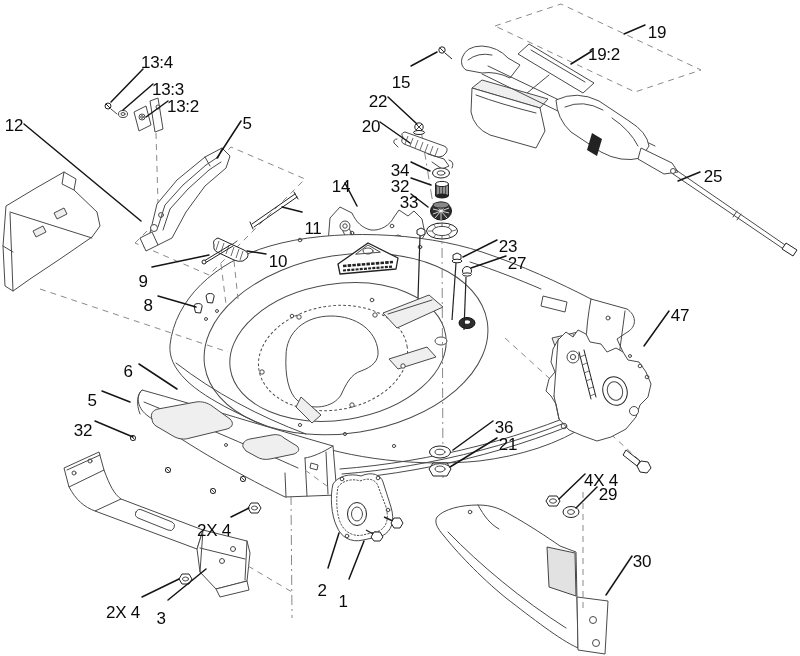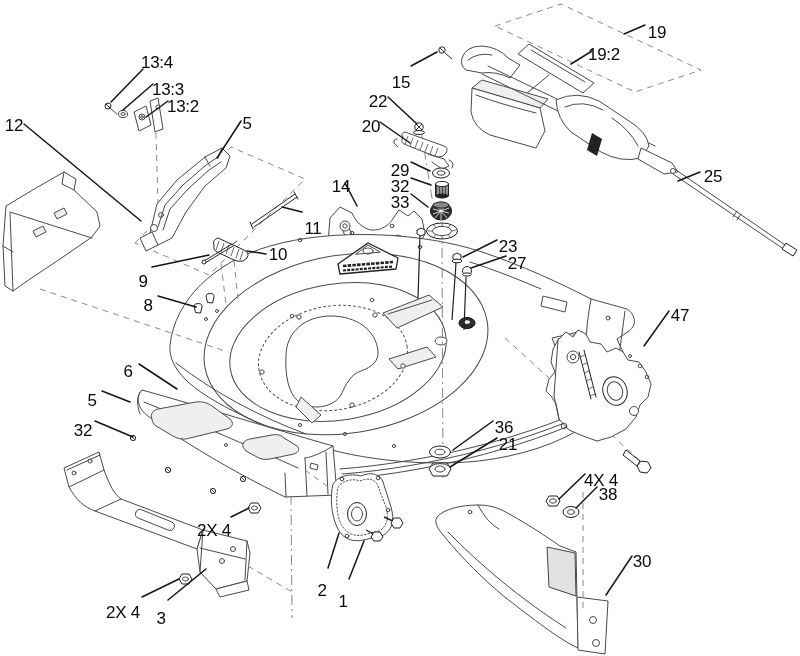--- a/index.html
+++ b/index.html
@@ -365,40 +365,40 @@
     <line class="ldr" x1="349" y1="579" x2="364" y2="541"></line>
   </g>
 </svg>
 
   <div class="lbl" style="left:14px;top:113px">12</div>
   <div class="lbl" style="left:157px;top:50px">13:4</div>
   <div class="lbl" style="left:168px;top:77px">13:3</div>
   <div class="lbl" style="left:183px;top:94px">13:2</div>
   <div class="lbl" style="left:247px;top:111px">5</div>
   <div class="lbl" style="left:313px;top:216px">11</div>
-  <div class="lbl" style="left:278px;top:242px">10</div>
+  <div class="lbl" style="left:278px;top:249px">10</div>
   <div class="lbl" style="left:143px;top:269px">9</div>
   <div class="lbl" style="left:148px;top:293px">8</div>
   <div class="lbl" style="left:341px;top:174px">14</div>
   <div class="lbl" style="left:378px;top:89px">22</div>
   <div class="lbl" style="left:371px;top:114px">20</div>
-  <div class="lbl" style="left:400px;top:158px">29</div>
+  <div class="lbl" style="left:400px;top:158px">34</div>
   <div class="lbl" style="left:400px;top:174px">32</div>
-  <div class="lbl" style="left:400px;top:190px">33</div>
+  <div class="lbl" style="left:409px;top:190px">33</div>
   <div class="lbl" style="left:401px;top:70px">15</div>
   <div class="lbl" style="left:657px;top:20px">19</div>
   <div class="lbl" style="left:604px;top:42px">19:2</div>
   <div class="lbl" style="left:713px;top:164px">25</div>
   <div class="lbl" style="left:508px;top:234px">23</div>
   <div class="lbl" style="left:517px;top:251px">27</div>
   <div class="lbl" style="left:680px;top:303px">47</div>
   <div class="lbl" style="left:504px;top:415px">36</div>
   <div class="lbl" style="left:508px;top:432px">21</div>
   <div class="lbl" style="left:601px;top:468px">4X 4</div>
-  <div class="lbl" style="left:608px;top:482px">38</div>
+  <div class="lbl" style="left:608px;top:482px">29</div>
   <div class="lbl" style="left:642px;top:549px">30</div>
   <div class="lbl" style="left:128px;top:359px">6</div>
   <div class="lbl" style="left:92px;top:388px">5</div>
   <div class="lbl" style="left:83px;top:418px">32</div>
   <div class="lbl" style="left:214px;top:518px">2X 4</div>
   <div class="lbl" style="left:123px;top:600px">2X 4</div>
   <div class="lbl" style="left:161px;top:606px">3</div>
   <div class="lbl" style="left:322px;top:578px">2</div>
   <div class="lbl" style="left:343px;top:589px">1</div>
 </div>

